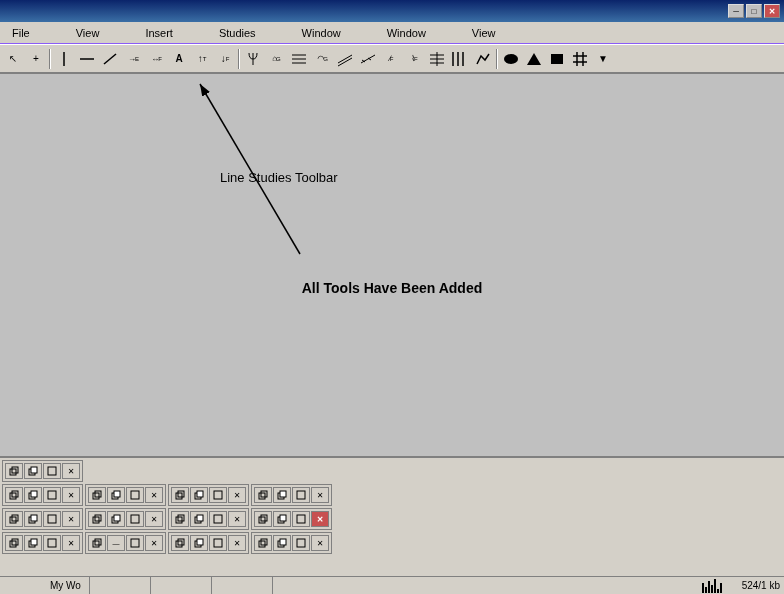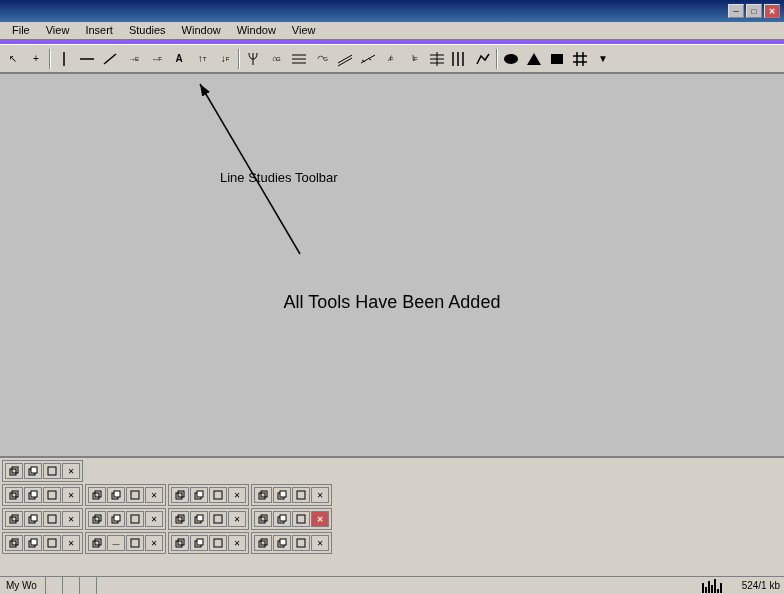--- a/index.html
+++ b/index.html
@@ -50,23 +50,24 @@
       background: #c75050;
       color: white;
       font-weight: bold;
     }
 
     
     .menu-bar {
       background: #d4d0c8;
       height: 22px;
       display: flex;
-      align-items: flex-start;
-      border-bottom: 5px solid #8b5cf6;
+      align-items: center;
+      border-bottom: 1px solid #8b5cf6;
       padding: 0 4px;
+      gap: 30px;
     }
     .menu-item {
       padding: 2px 8px;
       font-size: 11px;
       cursor: pointer;
       color: #000;
     }
 
     
     .toolbar {
@@ -120,25 +121,25 @@
     .label-line-studies {
       position: absolute;
       top: 170px;
       left: 220px;
       font-weight: normal;
       font-size: 13px;
       color: #000;
     }
     .label-all-tools {
       position: absolute;
-      top: 292px;
+      top: 280px;
       left: 50%;
       transform: translateX(-50%);
-      font-weight: normal;
-      font-size: 18px;
+      font-weight: bold;
+      font-size: 14px;
       color: #000;
       white-space: nowrap;
     }
 
     
     .bottom-panel {
       position: absolute;
       bottom: 18px;
       left: 0;
       right: 0;
@@ -195,20 +196,21 @@
       align-items: center;
       padding: 0 4px;
       font-size: 10px;
     }
     .status-section {
       border-right: 1px solid #808080;
       padding: 0 8px;
       height: 100%;
       display: flex;
       align-items: center;
+      margin-left: 44px;
     }
     .status-section:first-child {
       padding-left: 2px;
     }
     .status-right {
       margin-left: auto;
       display: flex;
       align-items: center;
       gap: 20px;
     }

